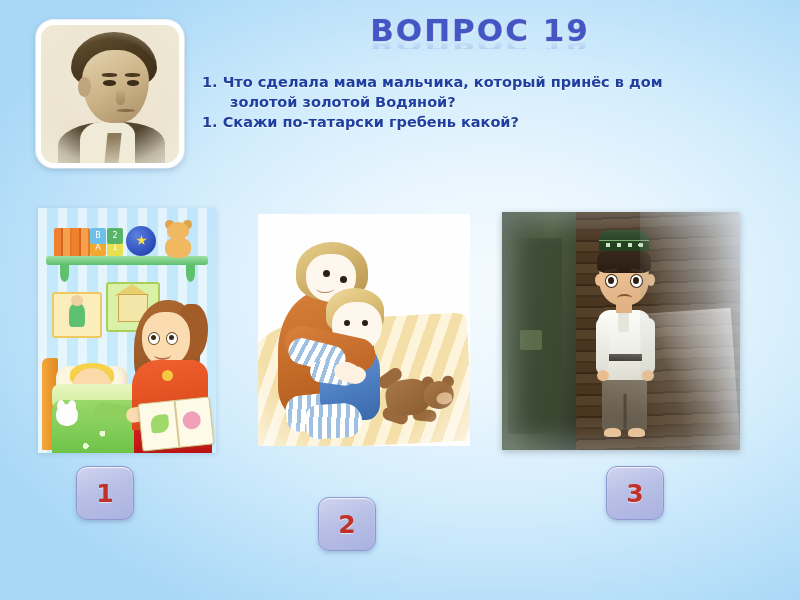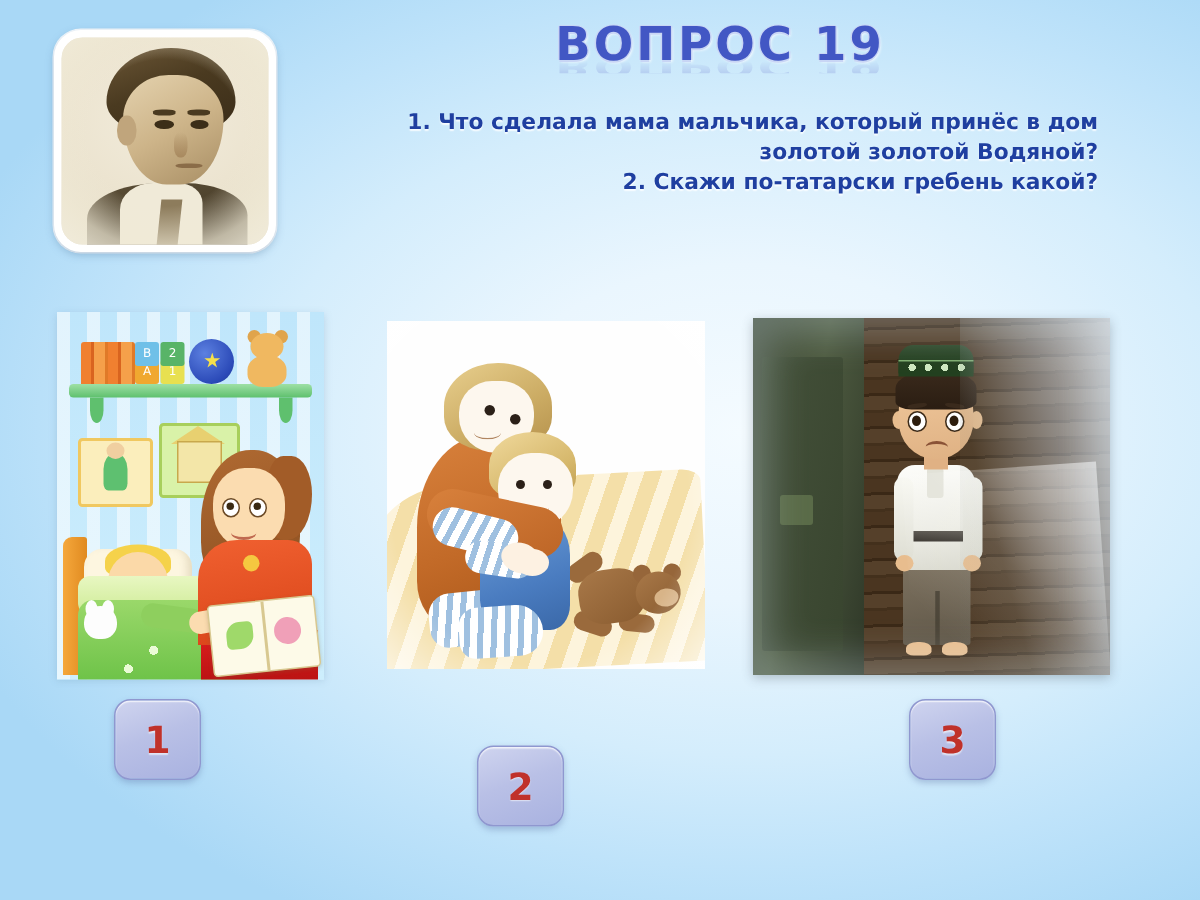--- a/index.html
+++ b/index.html
@@ -129,21 +129,20 @@
     opacity: 0.42;
     -webkit-mask-image: linear-gradient(to bottom, rgba(0,0,0,0.85) 0%, rgba(0,0,0,0) 85%);
     mask-image: linear-gradient(to bottom, rgba(0,0,0,0.85) 0%, rgba(0,0,0,0) 85%);
     margin-top: 1px;
   }
 
   
   #question-block {
     position: absolute; left: 202px; top: 72px;
     width: 530px;
-    text-align: right;
   }
   .q-line {
     font-family: "DejaVu Sans", sans-serif;
     font-size: 14.5px;
     font-weight: bold;
     color: #1f3fa0;
     line-height: 20px;
     white-space: nowrap;
     text-shadow: 0 1px 1px rgba(255,255,255,0.85);
   }
@@ -683,21 +682,21 @@
   </div>
 
   <div id="title-wrap">
     <div id="title-main">ВОПРОС 19</div>
     <div id="title-reflection">ВОПРОС 19</div>
   </div>
 
   <div id="question-block">
     <div class="q-line">1.  Что сделала мама мальчика, который принёс в дом</div>
     <div class="q-line indent">золотой золотой Водяной?</div>
-    <div class="q-line">2. Скажи по-татарски гребень какой?</div>
+    <div class="q-line">1. Скажи по-татарски гребень какой?</div>
   </div>
 
   <div class="panel" id="panel-1">
     <div class="wall-stripes"></div>
     <div class="p1-shelf"></div>
     <div class="p1-shelf-br" style="left:22px;"></div>
     <div class="p1-shelf-br" style="left:148px;"></div>
     <div class="p1-books"></div>
     <div class="p1-block b1">A</div>
     <div class="p1-block b2">B</div>

